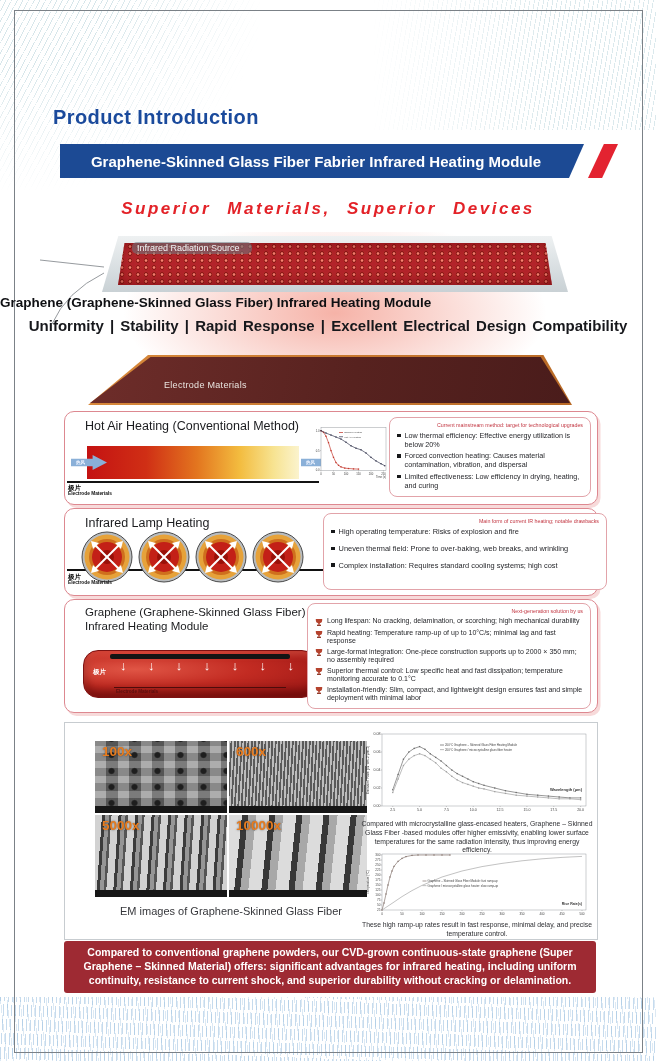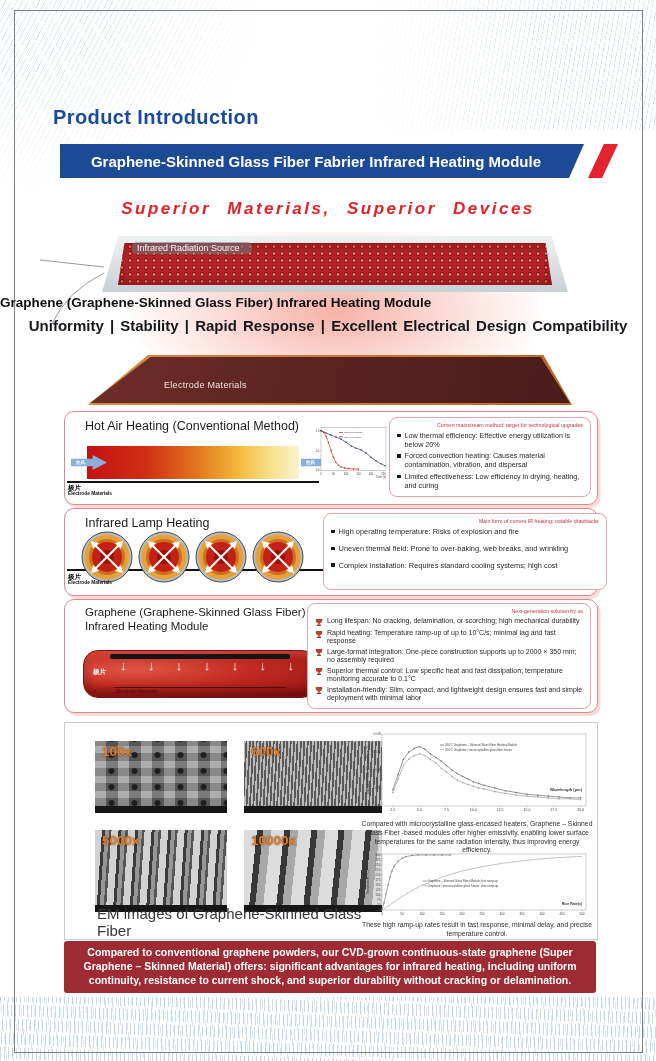--- a/index.html
+++ b/index.html
@@ -109,34 +109,34 @@
   .module-strip{position:absolute;left:26px;right:26px;top:3px;height:5px;background:#141414;border-radius:2px}
   .module-arrows{position:absolute;left:36px;right:22px;top:8px;display:flex;justify-content:space-between;
     color:#fff;font-size:13px;line-height:1}
   .module-cn{position:absolute;left:9px;top:17px;color:#fff;font-size:6.5px;font-weight:bold}
   .module-line{position:absolute;left:30px;right:30px;bottom:9px;border-top:1.5px solid #4e0b0b}
   .module-elec{position:absolute;left:32px;bottom:3px;font-size:4.6px;color:#5a0e0e;font-weight:bold}
 
   
   .bottom-panel{position:absolute;left:64px;top:722px;width:532px;height:216px;background:#fff;border:1px solid #c7ccd0}
   .em-grid{position:absolute;left:30px;top:18px;width:272px;height:192px;display:grid;
-    grid-template-columns:132px 138px;grid-template-rows:72px 82px;gap:17px}
+    grid-template-columns:132px 138px;grid-template-rows:72px 82px;gap:2px}
   .em-cell{position:relative;overflow:hidden}
   .em-cell::after{content:"";position:absolute;left:0;right:0;bottom:0;height:7px;background:#161616}
   .em-label{position:absolute;left:7px;top:3px;font-size:13.5px;font-weight:bold;color:#e87c1e;
     text-shadow:0 0 2px rgba(0,0,0,.55);z-index:2}
   .em-100{background-color:#828282;background-image:
     radial-gradient(circle,#1e1e1e 2.3px,rgba(30,30,30,.55) 3px,transparent 3.6px),
     repeating-linear-gradient(90deg,rgba(255,255,255,.22) 0 11px,rgba(0,0,0,.18) 11px 23px),
     repeating-linear-gradient(0deg,rgba(255,255,255,.16) 0 7px,rgba(0,0,0,.2) 7px 15px);
     background-size:23px 16px,auto,auto;background-position:5px 6px,0 0,0 0}
   .em-600{background-color:#8e8e8e;background-image:repeating-linear-gradient(93deg,#bdbdbd 0 1.6px,#5a5a5a 1.6px 3.4px)}
   .em-5000{background-color:#777;background-image:repeating-linear-gradient(94deg,#d2d2d2 0 7px,#3c3c3c 7px 10px,#969696 10px 14px,#555 14px 16.5px)}
   .em-10000{background-color:#777;background-image:repeating-linear-gradient(96deg,#dcdcdc 0 13px,#383838 13px 19px,#a8a8a8 19px 27px)}
-  .em-caption{position:absolute;left:32px;top:182px;width:300px;font-size:15px;color:#36373b}
+  .em-caption{position:absolute;left:16px;top:182px;width:300px;text-align:center;font-size:11px;color:#36373b}
   .chart-a{position:absolute;left:300px;top:8px}
   .chart-b{position:absolute;left:300px;top:128px}
   .cap{position:absolute;left:296px;width:232px;font-size:6.8px;line-height:1.3;text-align:center;color:#2e2f33}
   .cap1{top:97px}.cap2{top:198px}
 
   .footer-box{position:absolute;left:64px;top:941px;width:532px;height:52px;background:#9e2a33;border-radius:3px;
     color:#fff;font-weight:bold;font-size:10.5px;line-height:1.32;text-align:center;
     display:flex;align-items:center;justify-content:center;padding:2px 12px;box-sizing:border-box}
 
   svg text{font-family:"Liberation Sans",sans-serif}

